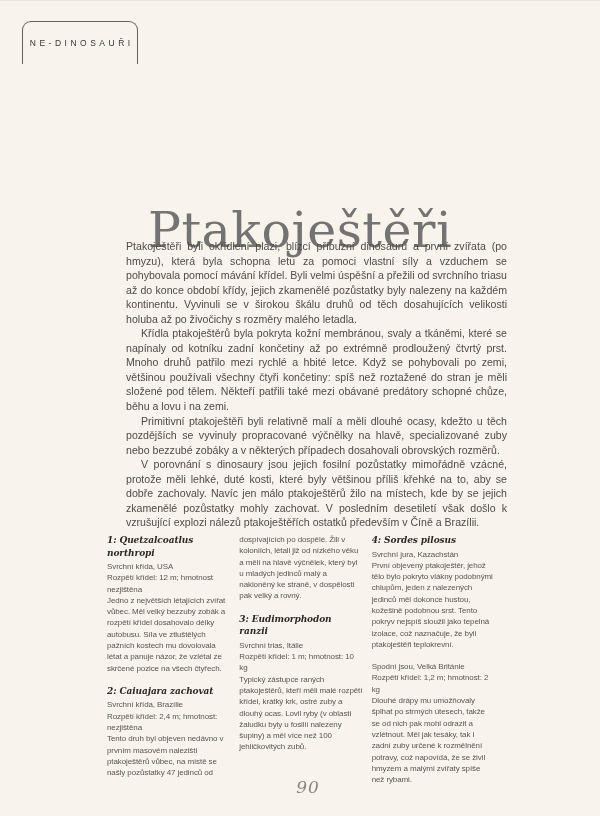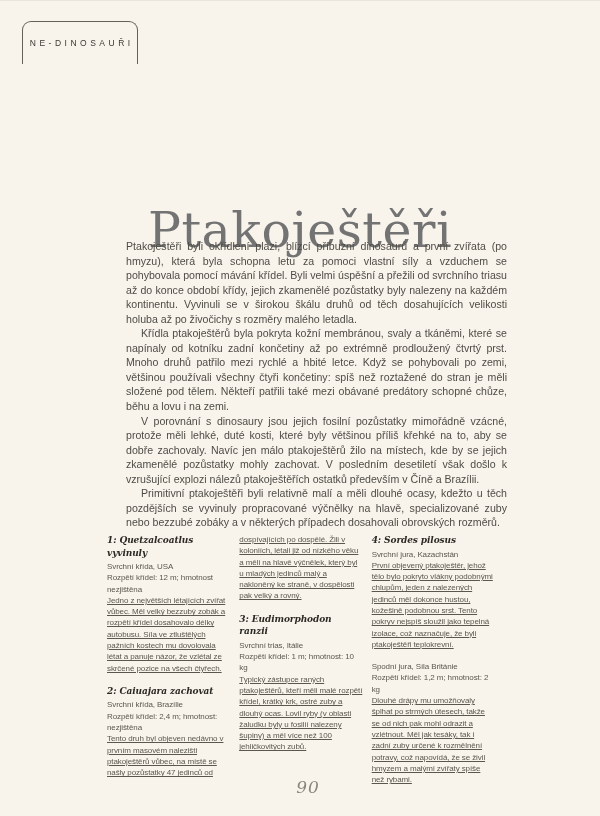--- a/index.html
+++ b/index.html
@@ -76,21 +76,21 @@
   .entry { margin:0 0 11px 0; }
   .entry-heading {
     margin:0 0 2px 0;
     font-family:"DejaVu Serif", serif;
     font-style:italic; font-weight:bold;
     font-size:9px; line-height:12.5px;
     color:#2b2923;
     break-after:avoid-column;
   }
   .entry-age, .entry-stats { color:#5a574f; }
-  .entry-desc { color:#5a574f;text-decoration:underline; }
+  .entry-desc { color:#5a574f; }
 
   
   .page-number {
     position:absolute; left:16px; right:0; top:776px;
     text-align:center;
     font-family:"DejaVu Serif", serif;
     font-style:italic;
     font-size:17px; color:#8b867b;
     letter-spacing:1px;
   }
@@ -102,29 +102,29 @@
 
   <div class="chapter-tab">
     <span>NE-DINOSAUŘI</span>
   </div>
 
   <h1 class="page-title">Ptakoještěři</h1>
 
   <div class="intro">
     <p>Ptakoještěři byli okřídlení plazi, blízcí příbuzní dinosaurů a první zvířata (po hmyzu), která byla schopna letu za pomoci vlastní síly a vzduchem se pohybovala pomocí mávání křídel. Byli velmi úspěšní a přežili od svrchního triasu až do konce období křídy, jejich zkamenělé pozůstatky byly nalezeny na každém kontinentu. Vyvinuli se v širokou škálu druhů od těch dosahujících velikosti holuba až po živočichy s rozměry malého letadla.</p>
     <p>Křídla ptakoještěrů byla pokryta kožní membránou, svaly a tkáněmi, které se napínaly od kotníku zadní končetiny až po extrémně prodloužený čtvrtý prst. Mnoho druhů patřilo mezi rychlé a hbité letce. Když se pohybovali po zemi, většinou používali všechny čtyři končetiny: spíš než roztažené do stran je měli složené pod tělem. Někteří patřili také mezi obávané predátory schopné chůze, běhu a lovu i na zemi.</p>
+    <p>Primitivní ptakoještěři byli relativně malí a měli dlouhé ocasy, kdežto u těch pozdějších se vyvinuly propracované výčnělky na hlavě, specializované zuby nebo bezzubé zobáky a v některých případech dosahovali obrovských rozměrů.</p>
     <p>V porovnání s dinosaury jsou jejich fosilní pozůstatky mimořádně vzácné, protože měli lehké, duté kosti, které byly většinou příliš křehké na to, aby se dobře zachovaly. Navíc jen málo ptakoještěrů žilo na místech, kde by se jejich zkamenělé pozůstatky mohly zachovat. V posledním desetiletí však došlo k vzrušující explozi nálezů ptakoještěřích ostatků především v Číně a Brazílii.</p>
-    <p>Primitivní ptakoještěři byli relativně malí a měli dlouhé ocasy, kdežto u těch pozdějších se vyvinuly propracované výčnělky na hlavě, specializované zuby nebo bezzubé zobáky a v některých případech dosahovali obrovských rozměrů.</p>
   </div>
 
 
   <div class="labels">
 
     <div class="entry">
-      <h3 class="entry-heading"><span>1:</span> <span>Quetzalcoatlus vyvinuly</span></h3>
+      <h3 class="entry-heading"><span>1:</span> <span>Quetzalcoatlus northropi</span></h3>
       <div class="entry-age">Svrchní křída, USA</div>
       <div class="entry-stats">Rozpětí křídel: 12 m; hmotnost nezjištěna</div>
       <div class="entry-desc">Jedno z největších létajících zvířat vůbec. Měl velký bezzubý zobák a rozpětí křídel dosahovalo délky autobusu. Síla ve ztluštělých pažních kostech mu dovolovala létat a panuje názor, že vzlétal ze skrčené pozice na všech čtyřech.</div>
     </div>
 
     <div class="entry">
       <h3 class="entry-heading"><span>2:</span> <span>Caiuajara zachovat</span></h3>
       <div class="entry-age">Svrchní křída, Brazílie</div>
       <div class="entry-stats">Rozpětí křídel: 2,4 m; hmotnost: nezjištěna</div>
       <div class="entry-desc">Tento druh byl objeven nedávno v prvním masovém nalezišti ptakoještěrů vůbec, na místě se našly pozůstatky 47 jedinců od dospívajících po dospělé. Žili v koloniích, létali již od nízkého věku a měli na hlavě výčnělek, který byl u mladých jedinců malý a nakloněný ke straně, v dospělosti pak velký a rovný.</div>
@@ -137,21 +137,21 @@
       <div class="entry-desc">Typický zástupce raných ptakoještěrů, kteří měli malé rozpětí křídel, krátký krk, ostré zuby a dlouhý ocas. Lovil ryby (v oblasti žaludku byly u fosilií nalezeny šupiny) a měl více než 100 jehličkovitých zubů.</div>
     </div>
 
     <div class="entry">
       <h3 class="entry-heading"><span>4:</span> <span>Sordes pilosus</span></h3>
       <div class="entry-age">Svrchní jura, Kazachstán</div>
       <div class="entry-desc">První objevený ptakoještěr, jehož tělo bylo pokryto vlákny podobnými chlupům, jeden z nalezených jedinců měl dokonce hustou, kožešině podobnou srst. Tento pokryv nejspíš sloužil jako tepelná izolace, což naznačuje, že byli ptakoještěři teplokrevní.</div>
     </div>
 
     <div class="entry">
-      <div class="entry-age">Spodní jura, Síla Británie</div>
+      <div class="entry-age">Spodní jsou, Velká Británie</div>
       <div class="entry-stats">Rozpětí křídel: 1,2 m; hmotnost: 2 kg</div>
       <div class="entry-desc">Dlouhé drápy mu umožňovaly šplhat po strmých útesech, takže se od nich pak mohl odrazit a vzlétnout. Měl jak tesáky, tak i zadní zuby určené k rozmělnění potravy, což napovídá, že se živil hmyzem a malými zvířaty spíše než rybami.</div>
     </div>
 
   </div>
 
   <div class="page-number">90</div>
 
 </div>
 

